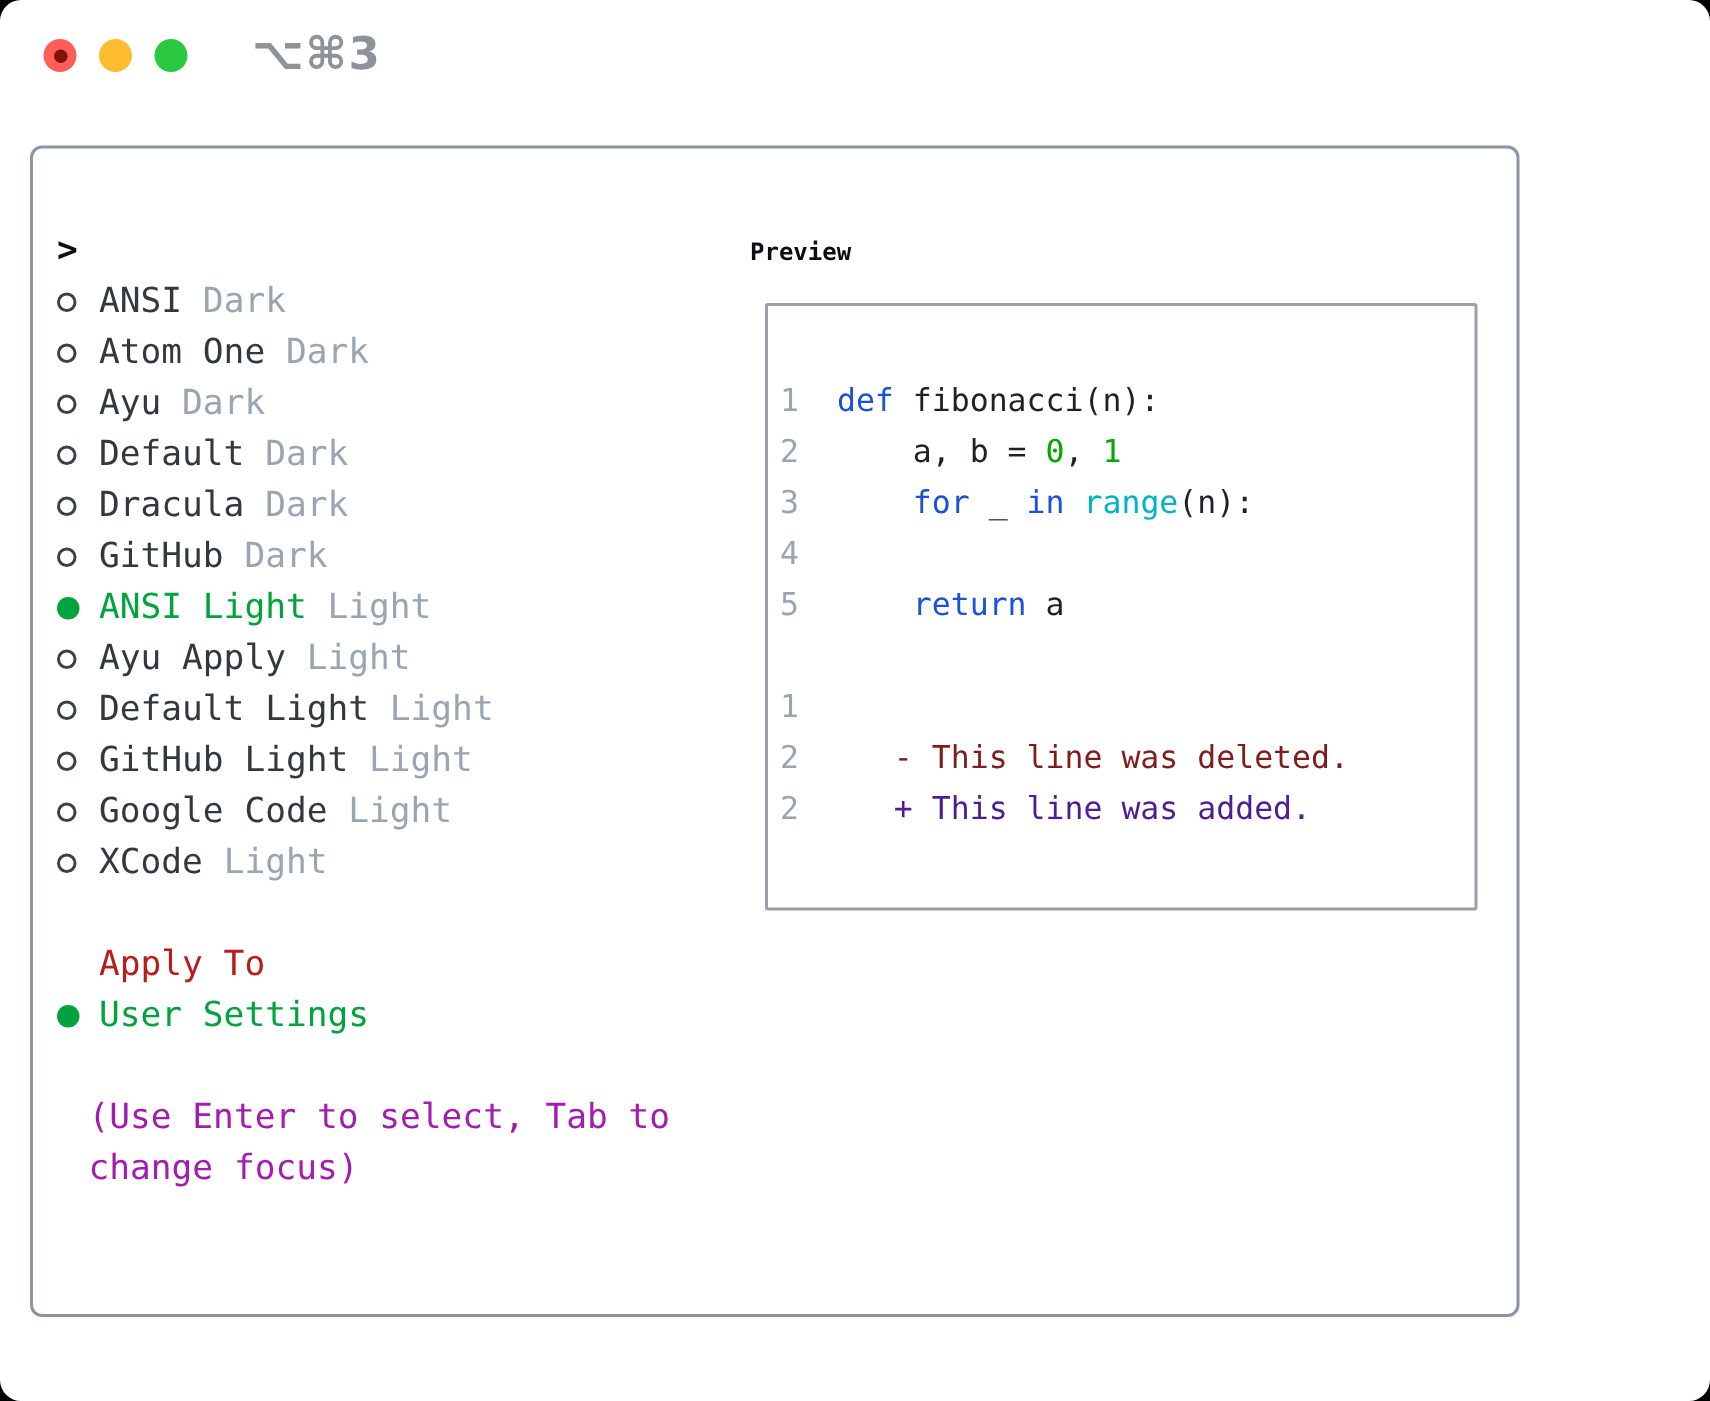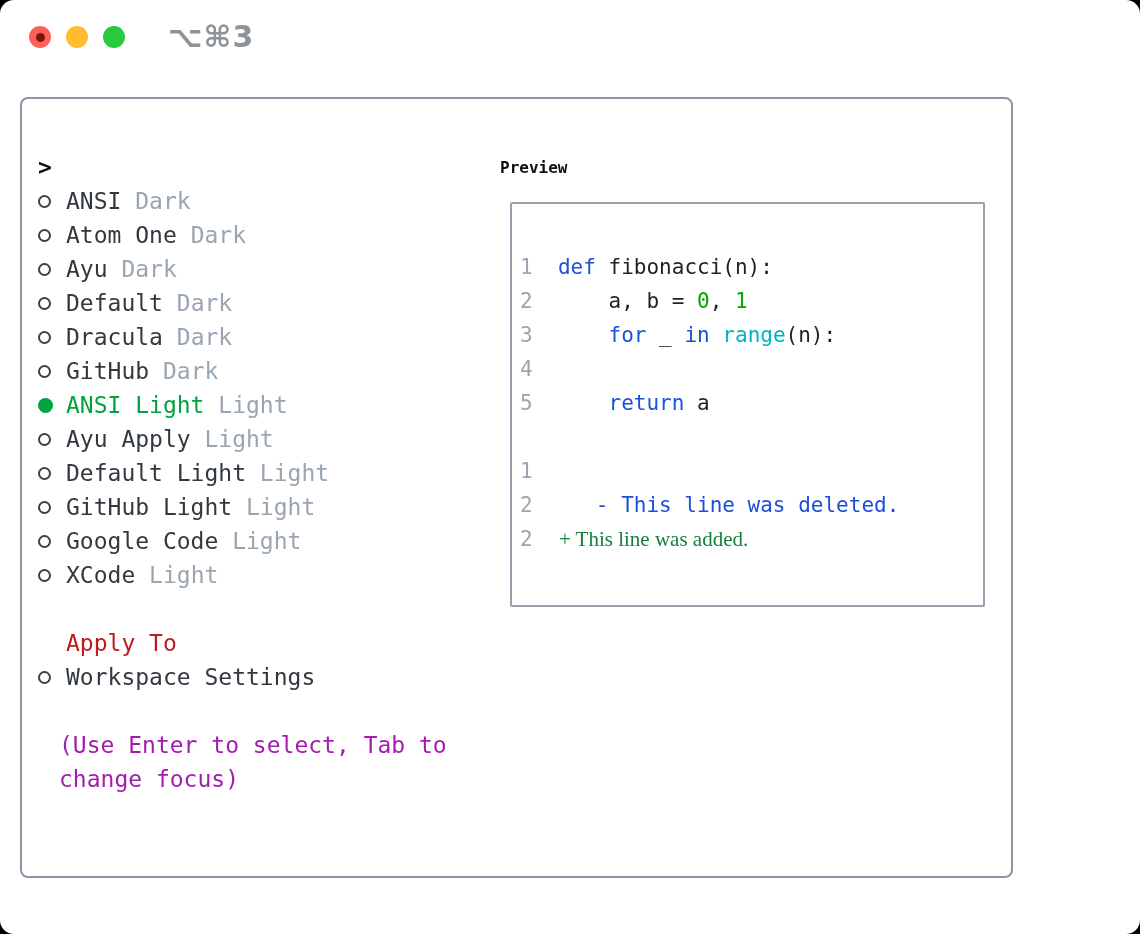--- a/index.html
+++ b/index.html
@@ -59,22 +59,22 @@
     border: 2px solid #97a0ac; border-radius: 2px; background: #fff;
   }
   .code { position: absolute; left: 8px; top: 46px; font-size: 21px; }
   .cline { height: 34px; display: flex; align-items: center; white-space: pre; }
   .t-num { color: #9aa5b2; }
   .tk-plain { color: #1e2227; }
   .tk-kw  { color: #1b52d8; }
   .tk-fn  { color: #00b3c4; }
   .tk-lit { color: #00a800; }
   .tk-ctx { color: #8f979f; }
-  .tk-del { color: #1d4ed8; }
-  .tk-add { color: #15803d; font-family: Liberation Serif, serif; }
+  .tk-del { color: #7f1d1d; }
+  .tk-add { color: #4c1d95; }
 </style>
 </head>
 <body>
 
 <div class="window">
 
   <div class="traffic">
     <span class="tl red">
         <span class="tl-inner"></span>
       </span>
@@ -102,21 +102,21 @@
           <div class="row"><span class="marker"><span class="dot"></span></span><span class="item-name">GitHub Light</span><span class="sfx"> Light</span></div>
           <div class="row"><span class="marker"><span class="dot"></span></span><span class="item-name">Google Code</span><span class="sfx"> Light</span></div>
           <div class="row"><span class="marker"><span class="dot"></span></span><span class="item-name">XCode</span><span class="sfx"> Light</span></div>
         </div>
       <div class="row"></div>
       <div class="row">
         <span class="marker"></span>
         <span class="apply-hdr">Apply To</span>
       </div>
       <div id="apply-items">
-          <div class="row"><span class="marker"><span class="dot"></span></span><span class="item-name">Workspace Settings</span></div>
+          <div class="row"><span class="marker"><span class="dot sel"></span></span><span class="item-name sel">User Settings</span></div>
         </div>
       <div class="row"></div>
       <div class="row hint">(Use Enter to select, Tab to</div>
       <div class="row hint">change focus)</div>
     </div>
 
     <div class="preview-head">Preview</div>
     <div class="preview-box">
       <div class="code" id="code-lines">
           <div class="cline"><span class="t-num">1</span><span class="tk-plain">  </span><span class="tk-kw">def</span><span class="tk-plain"> fibonacci(n):</span></div>

